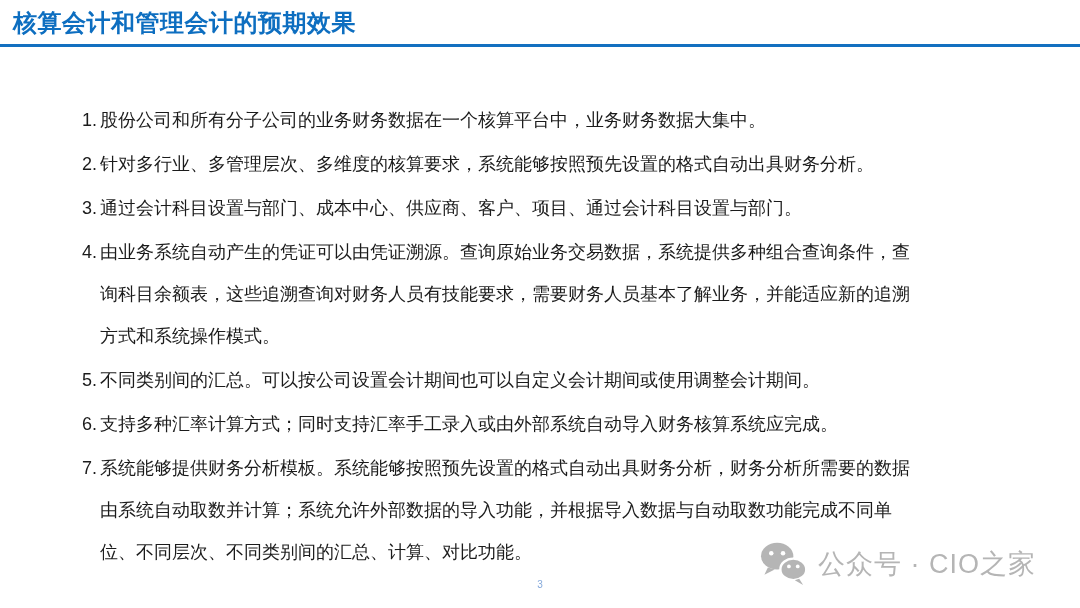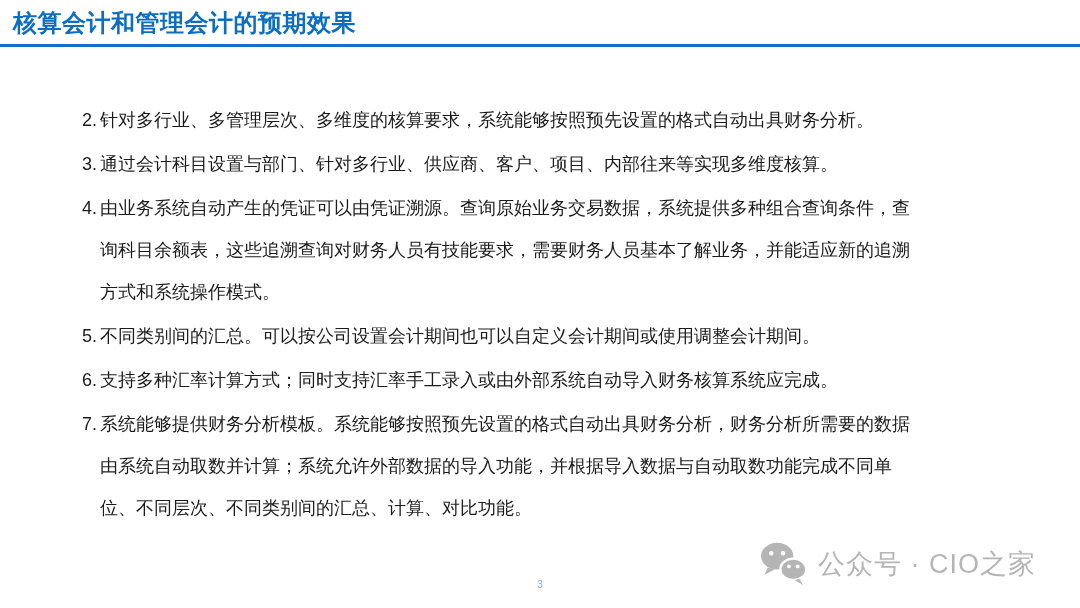--- a/index.html
+++ b/index.html
@@ -75,22 +75,23 @@
 <body>
 
 <div class="slide">
 
   <div class="slide-title" style="color: rgb(13, 110, 192);">核算会计和管理会计的预期效果</div>
 
   <div class="title-rule" style="background-color: rgb(19, 112, 192);"></div>
 
   <div class="content">
     <ol class="points">
+      <li><span class="num">1.</span><span>股份公司和所有分子公司的业务财务数据在一个核算平台中，业务财务数据大集中。</span></li>
       <li><span class="num">2.</span><span>针对多行业、多管理层次、多维度的核算要求，系统能够按照预先设置的格式自动出具财务分析。</span></li>
-      <li><span class="num">3.</span><span>通过会计科目设置与部门、针对多行业、供应商、客户、项目、内部往来等实现多维度核算。</span></li>
+      <li><span class="num">3.</span><span>通过会计科目设置与部门、成本中心、供应商、客户、项目、通过会计科目设置与部门。</span></li>
       <li><span class="num">4.</span><span>由业务系统自动产生的凭证可以由凭证溯源。查询原始业务交易数据，系统提供多种组合查询条件，查询科目余额表，这些追溯查询对财务人员有技能要求，需要财务人员基本了解业务，并能适应新的追溯方式和系统操作模式。</span></li>
       <li><span class="num">5.</span><span>不同类别间的汇总。可以按公司设置会计期间也可以自定义会计期间或使用调整会计期间。</span></li>
       <li><span class="num">6.</span><span>支持多种汇率计算方式；同时支持汇率手工录入或由外部系统自动导入财务核算系统应完成。</span></li>
       <li><span class="num">7.</span><span>系统能够提供财务分析模板。系统能够按照预先设置的格式自动出具财务分析，财务分析所需要的数据由系统自动取数并计算；系统允许外部数据的导入功能，并根据导入数据与自动取数功能完成不同单位、不同层次、不同类别间的汇总、计算、对比功能。</span></li>
     </ol>
   </div>
 
   <div class="page-number" style="color: rgb(133, 169, 219);">3</div>
 
   <div class="watermark">

